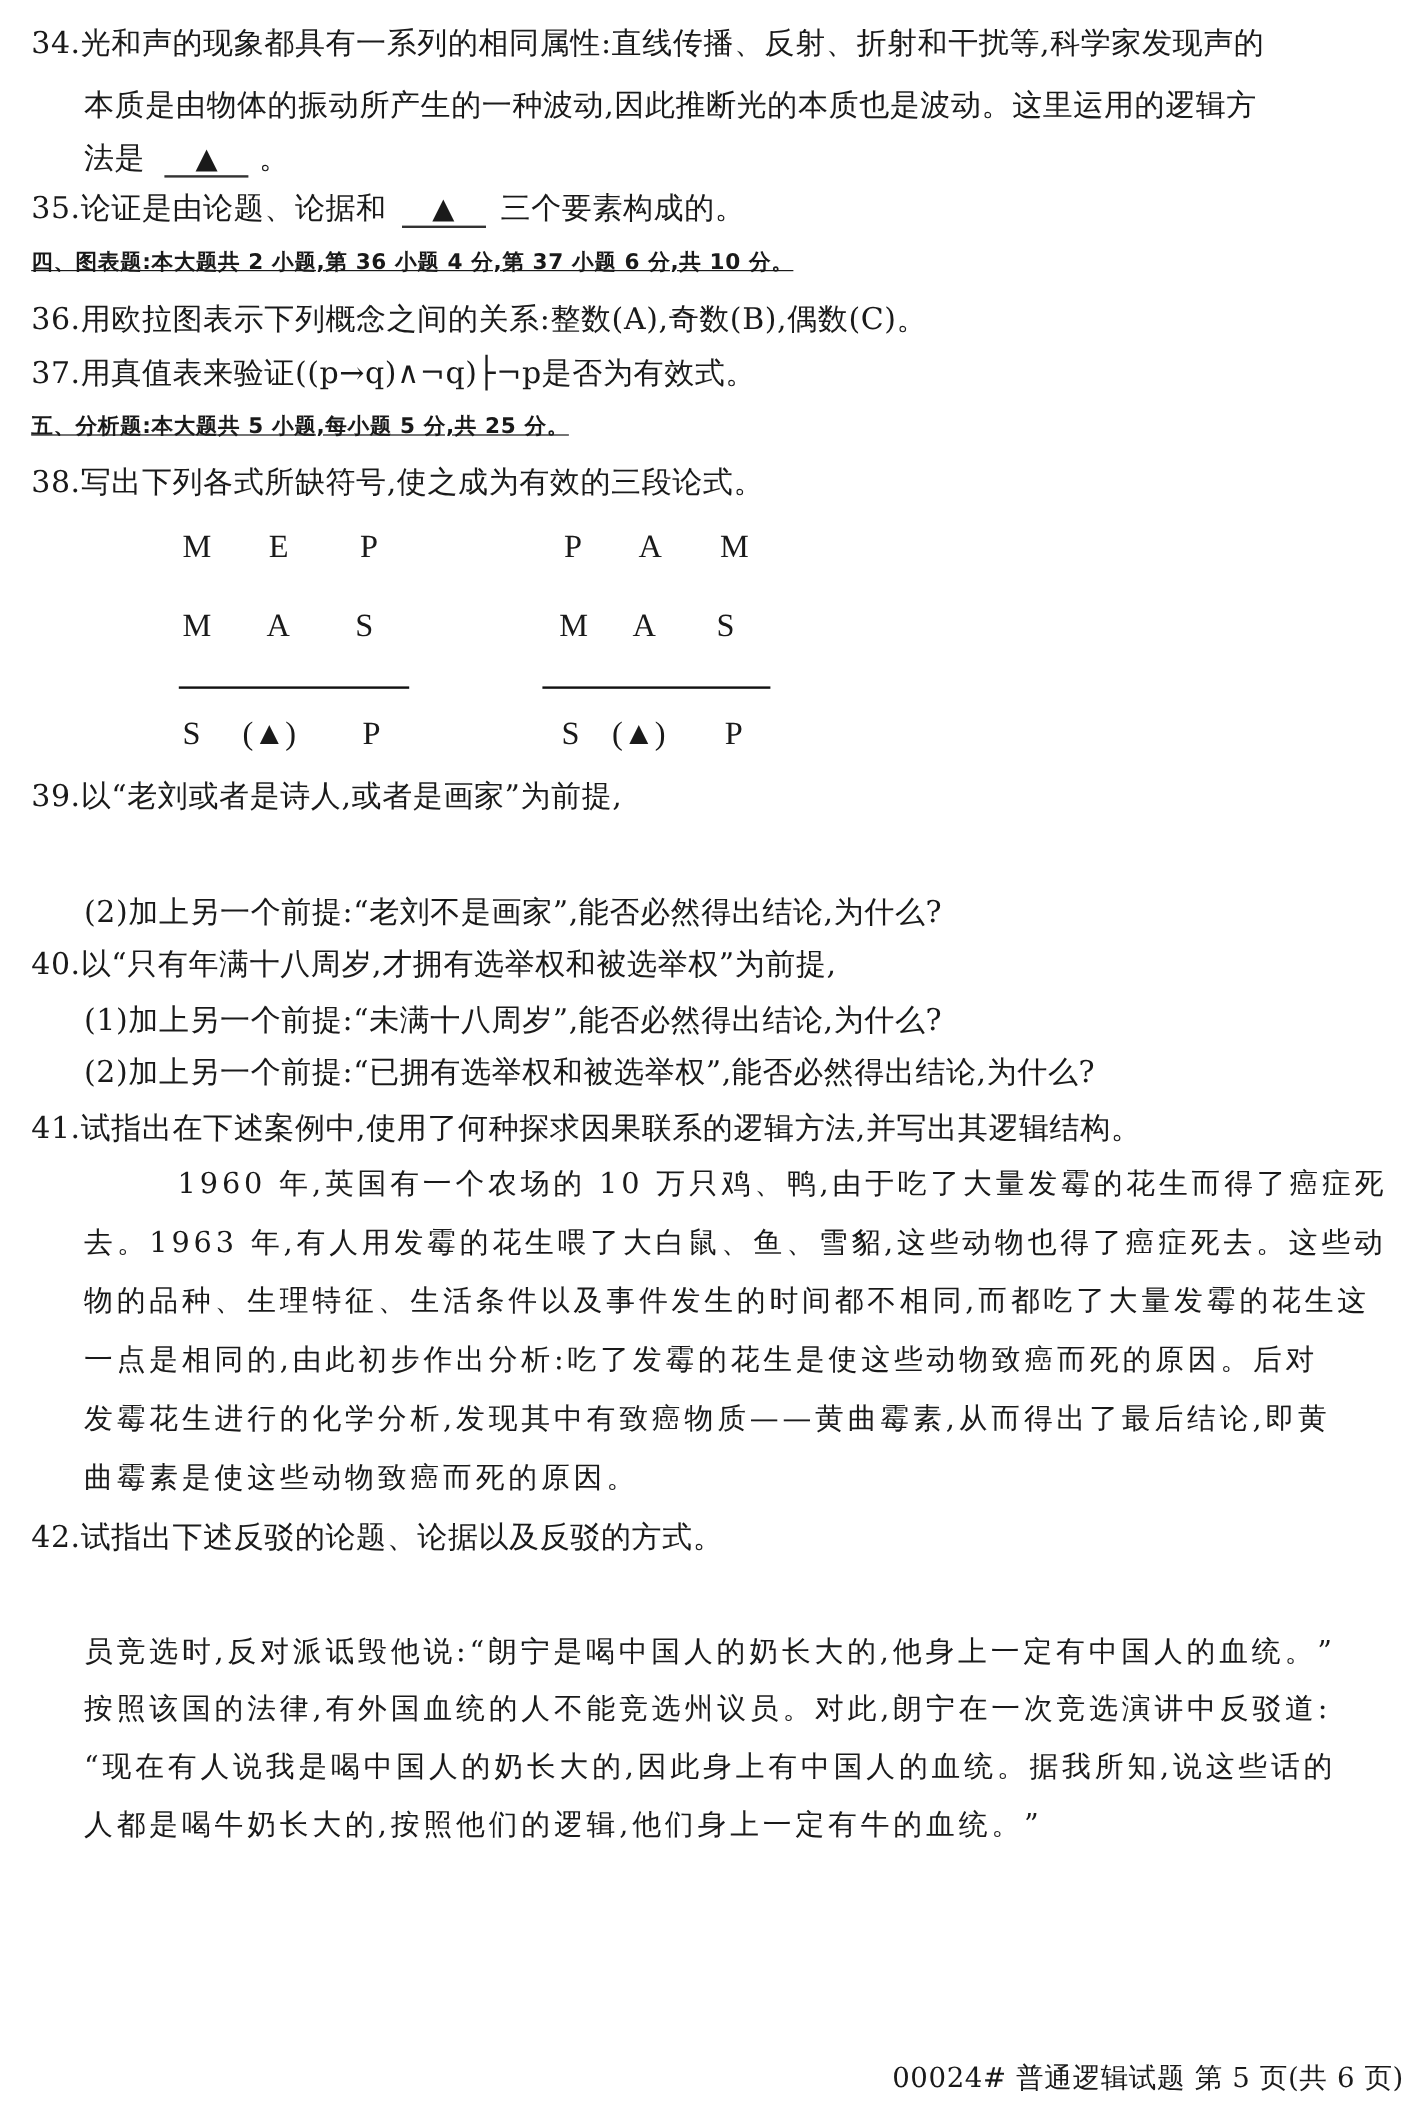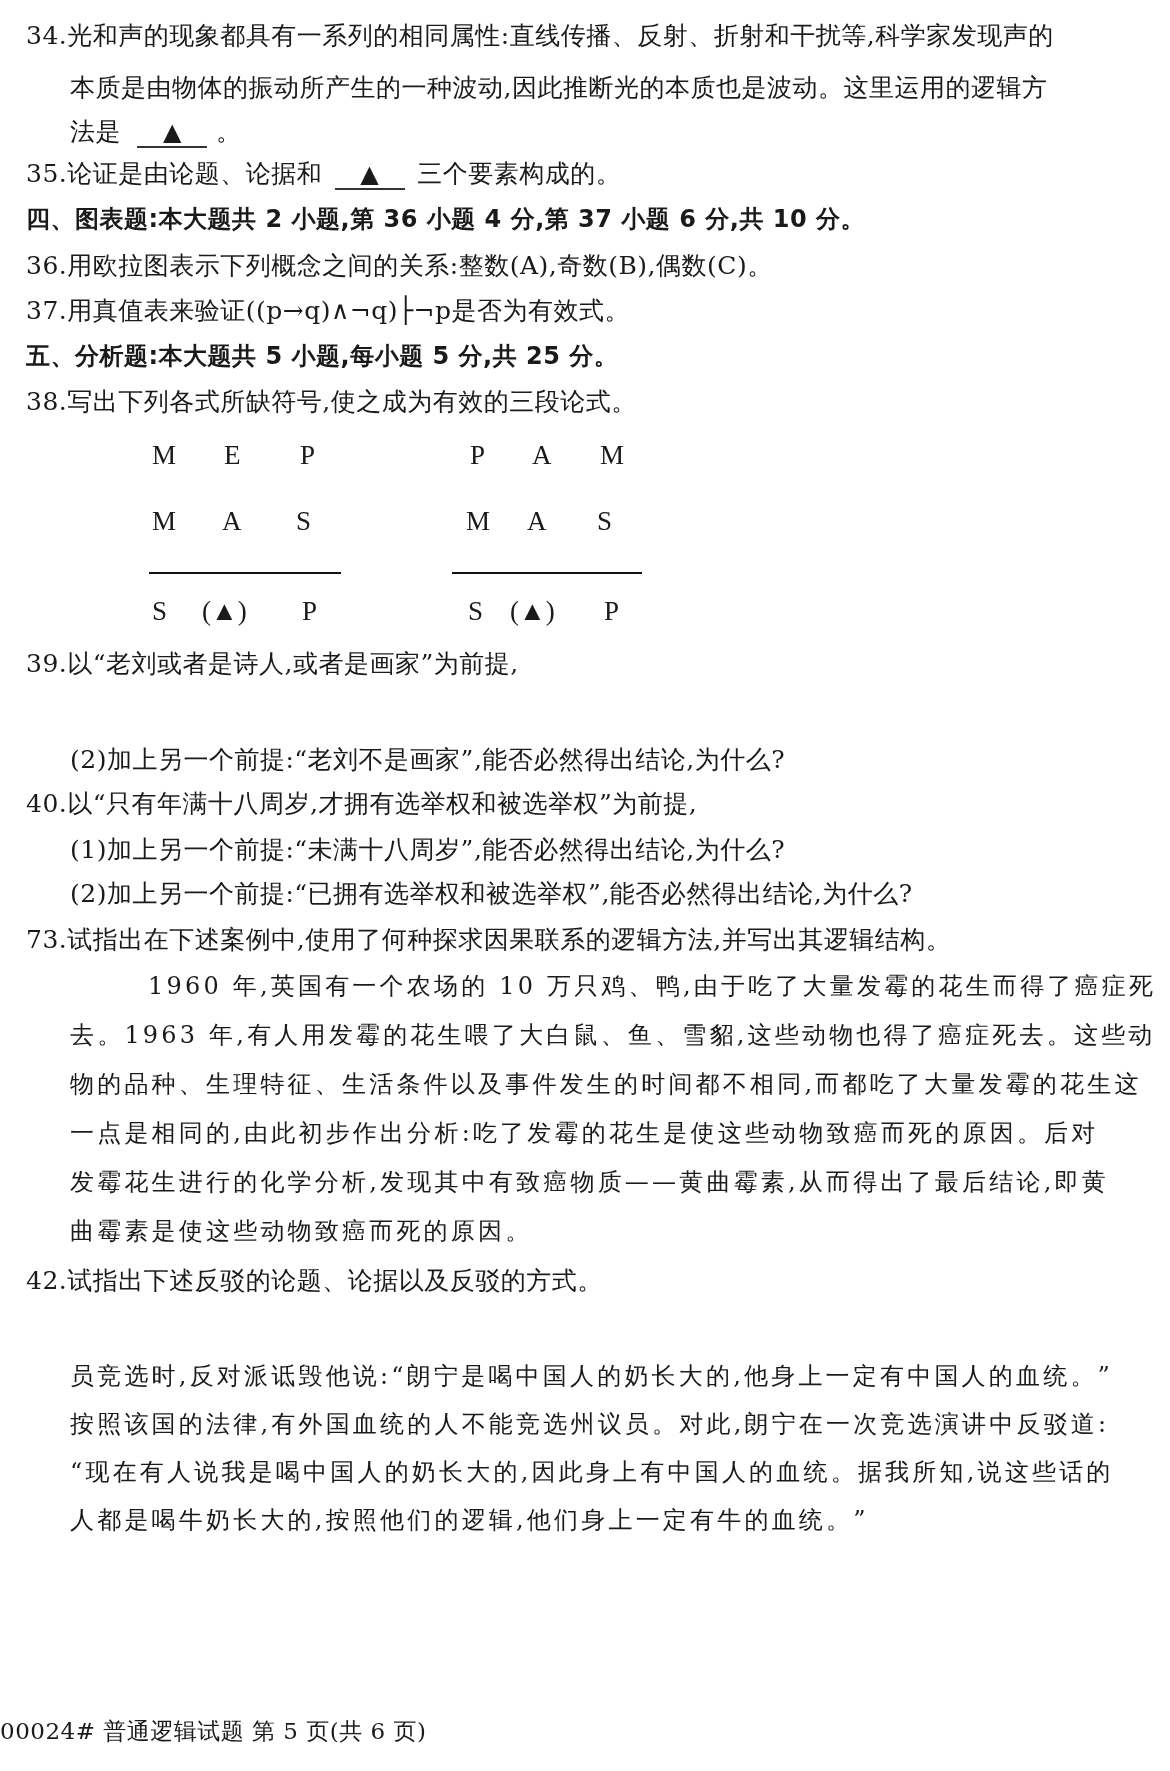--- a/index.html
+++ b/index.html
@@ -10,30 +10,30 @@
   }
   .page { position: absolute; left: 0; top: 0; width: 1170px; height: 1307px; }
   .line {
     position: absolute; font-size: 25px; line-height: 32px; white-space: nowrap;
     letter-spacing: 0.5px;
   }
   .q { left: 26px; }
   .sub { left: 70px; }
   .para { left: 70px; font-size: 24px; letter-spacing: 3.2px; text-align: right; }
   .para.first { left: 148px; }
-  .bold { font-weight: bold; font-family: "DejaVu Sans", "Liberation Sans", sans-serif; font-size: 24px; }
+  .bold { font-weight: bold; font-family: "DejaVu Sans", "Liberation Sans", sans-serif; font-size: 18px; text-decoration: underline; }
   .blank {
     display: inline-block; border-bottom: 2px solid #333; text-align: center;
     line-height: 28px;
   }
   .tri { font-size: 24px; }
   .syl { position: absolute; font-family: "Liberation Serif", "DejaVu Serif", serif; font-size: 27px; }
   .syl-rule { position: absolute; height: 2px; background: #111; }
   .footer {
-    position: absolute; top: 1716px; left: 0; width: 1170px; text-align: left;
+    position: absolute; top: 1716px; left: 0; width: 1170px; text-align: right;
     font-size: 23px; letter-spacing: 0.5px;
   }
 </style>
 </head>
 <body>
 
 <div class="page">
 
   <div class="line q" style="top:20px">34.光和声的现象都具有一系列的相同属性:直线传播、反射、折射和干扰等,科学家发现声的</div>
   <div class="line sub" style="top:72px">本质是由物体的振动所产生的一种波动,因此推断光的本质也是波动。这里运用的逻辑方</div>
@@ -88,21 +88,21 @@
     <span class="syl" style="left:604px;top:596px">P</span>
   </div>
 
   <div class="line q" style="top:648px">39.以“老刘或者是诗人,或者是画家”为前提,</div>
   <div class="line sub" style="top:744px">(2)加上另一个前提:“老刘不是画家”,能否必然得出结论,为什么?</div>
 
   <div class="line q" style="top:788px">40.以“只有年满十八周岁,才拥有选举权和被选举权”为前提,</div>
   <div class="line sub" style="top:834px">(1)加上另一个前提:“未满十八周岁”,能否必然得出结论,为什么?</div>
   <div class="line sub" style="top:878px">(2)加上另一个前提:“已拥有选举权和被选举权”,能否必然得出结论,为什么?</div>
 
-  <div class="line q" style="top:924px">73.试指出在下述案例中,使用了何种探求因果联系的逻辑方法,并写出其逻辑结构。</div>
+  <div class="line q" style="top:924px">41.试指出在下述案例中,使用了何种探求因果联系的逻辑方法,并写出其逻辑结构。</div>
   <div class="line para first" style="top:970px">1960 年,英国有一个农场的 10 万只鸡、鸭,由于吃了大量发霉的花生而得了癌症死</div>
   <div class="line para" style="top:1019px">去。1963 年,有人用发霉的花生喂了大白鼠、鱼、雪貂,这些动物也得了癌症死去。这些动</div>
   <div class="line para" style="top:1068px">物的品种、生理特征、生活条件以及事件发生的时间都不相同,而都吃了大量发霉的花生这</div>
   <div class="line para" style="top:1166px">发霉花生进行的化学分析,发现其中有致癌物质——黄曲霉素,从而得出了最后结论,即黄</div>
   <div class="line para" style="top:1117px">一点是相同的,由此初步作出分析:吃了发霉的花生是使这些动物致癌而死的原因。后对</div>
   <div class="line para" style="top:1215px">曲霉素是使这些动物致癌而死的原因。</div>
 
   <div class="line q" style="top:1265px">42.试指出下述反驳的论题、论据以及反驳的方式。</div>
   <div class="line para" style="top:1360px">员竞选时,反对派诋毁他说:“朗宁是喝中国人的奶长大的,他身上一定有中国人的血统。”</div>
   <div class="line para" style="top:1408px">按照该国的法律,有外国血统的人不能竞选州议员。对此,朗宁在一次竞选演讲中反驳道:</div>

